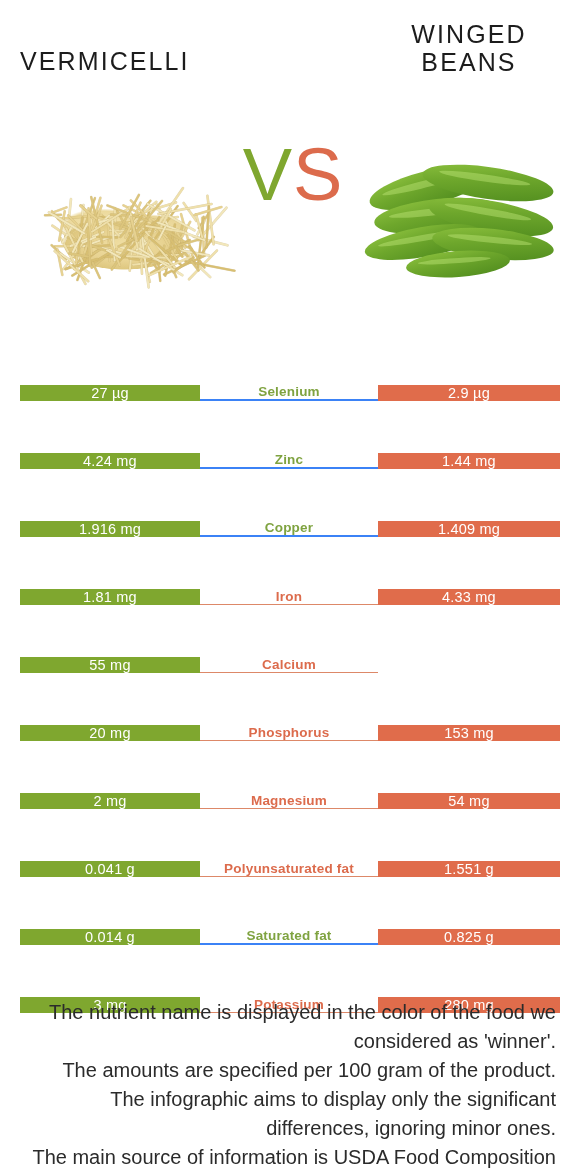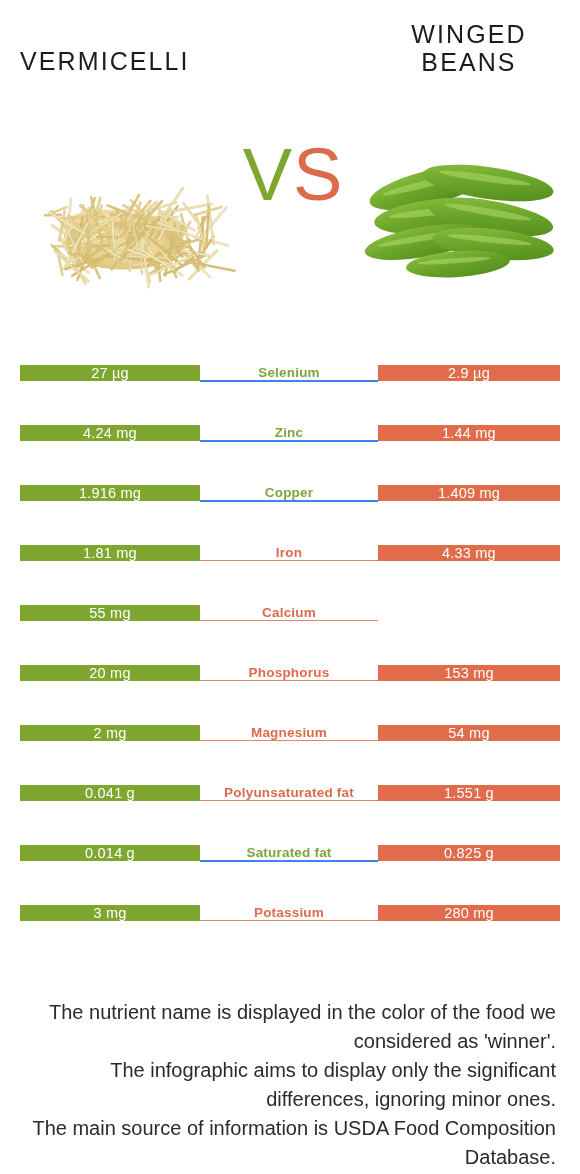--- a/index.html
+++ b/index.html
@@ -112,23 +112,23 @@
   
   .table {
     position: absolute;
     left: 20px;
     top: 345px;
     width: 540px;
   }
   .row {
     position: relative;
     height: 56px;
-    margin-bottom: 4px;
+    margin-bottom: 12px;
     display: flex;
-    align-items: center;
+    align-items: flex-end;
   }
   .cell {
     display: flex;
     align-items: center;
     justify-content: center;
     font-size: 14.5px;
     font-weight: 400;
     letter-spacing: .2px;
   }
   .cell.left {
@@ -395,15 +395,16 @@
     </div>
     <div class="row win-orange">
       <div class="cell left">3 mg</div>
       <div class="cell mid">Potassium</div>
       <div class="cell right">280 mg</div>
     </div>
   </div>
 
 <div class="footer">
   <div>The nutrient name is displayed in the color of the food we considered as 'winner'.</div>
+  <div>The amounts are specified per 100 gram of the product.</div>
   <div>The infographic aims to display only the significant differences, ignoring minor ones.</div>
   <div>The main source of information is USDA Food Composition Database.</div>
 </div>
 
 </body></html>

